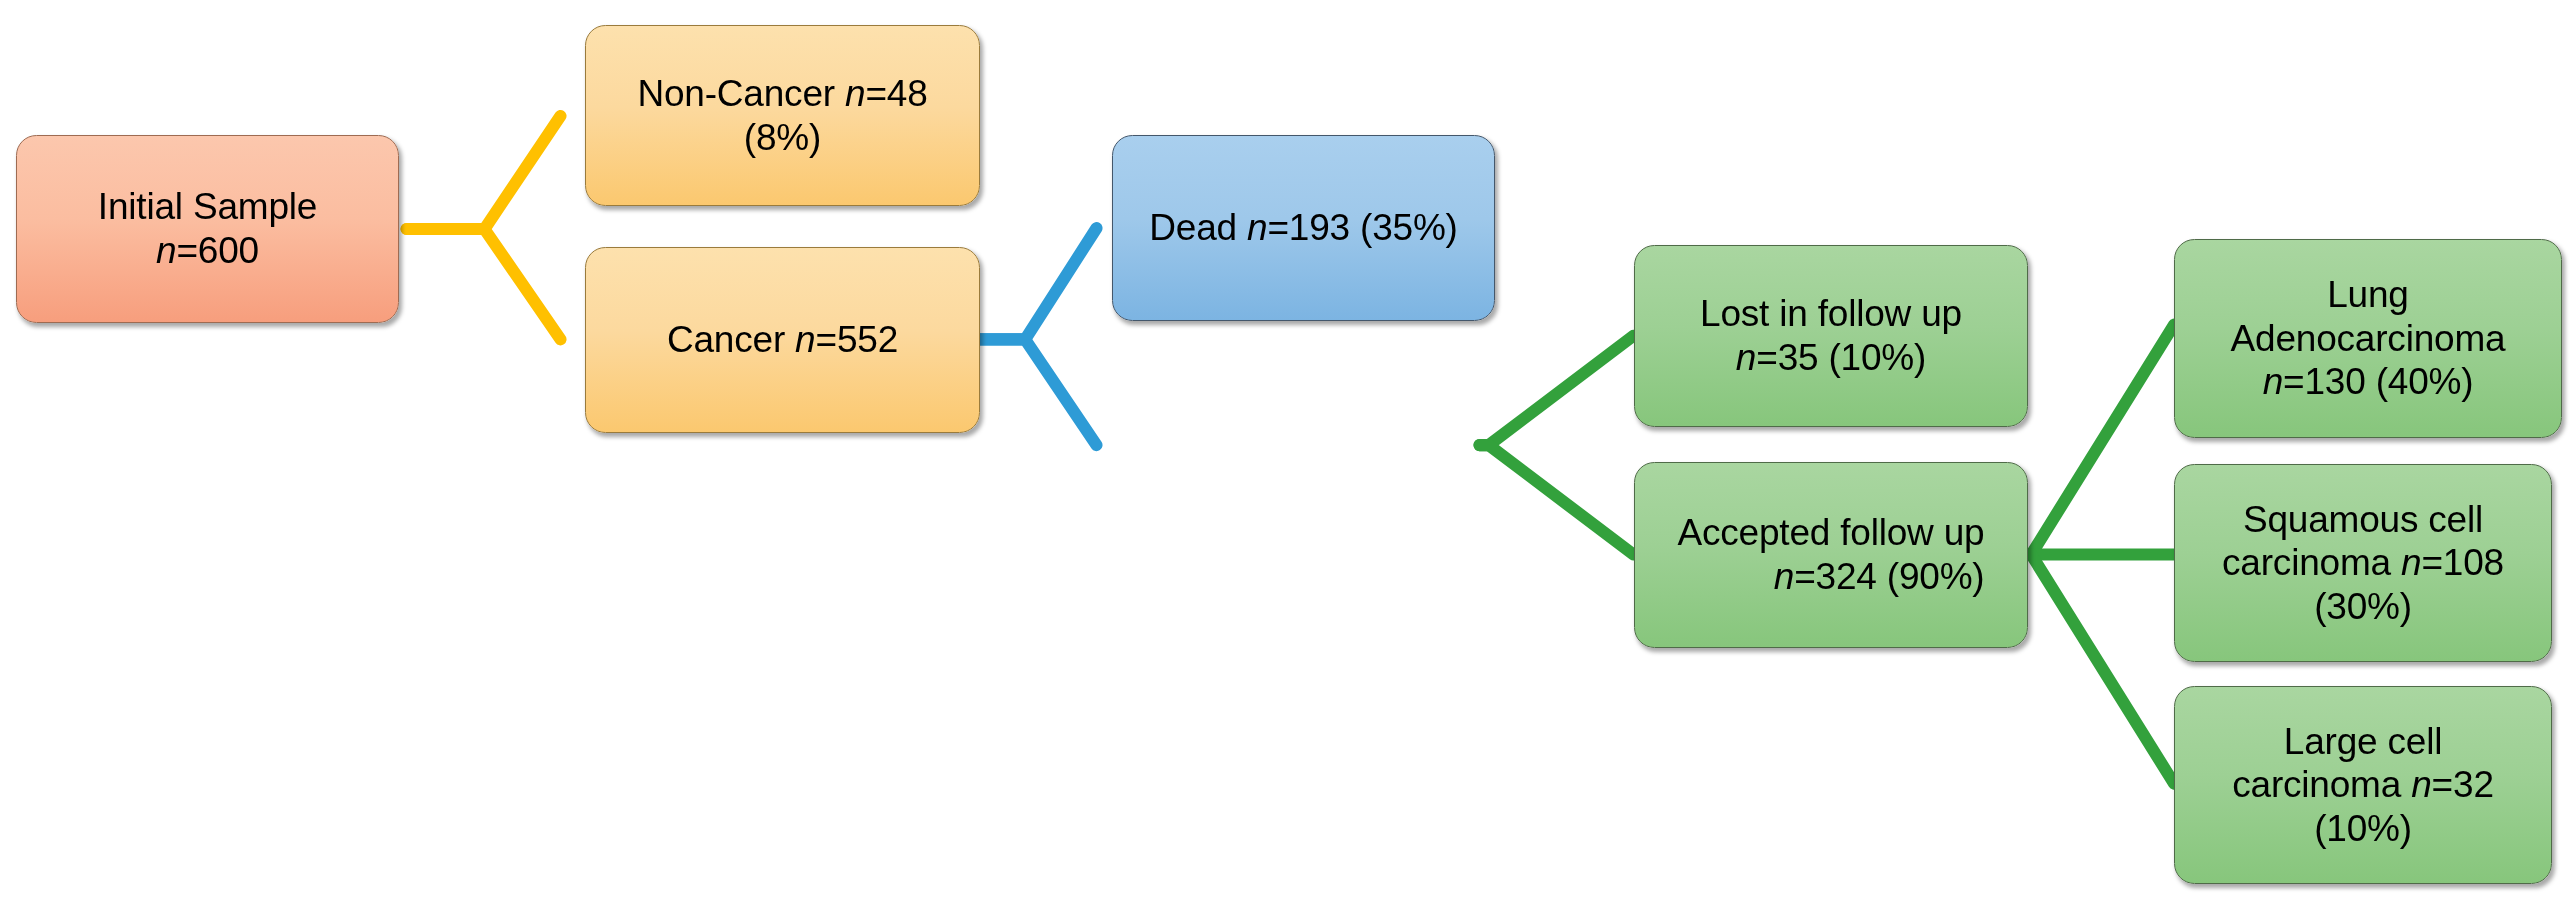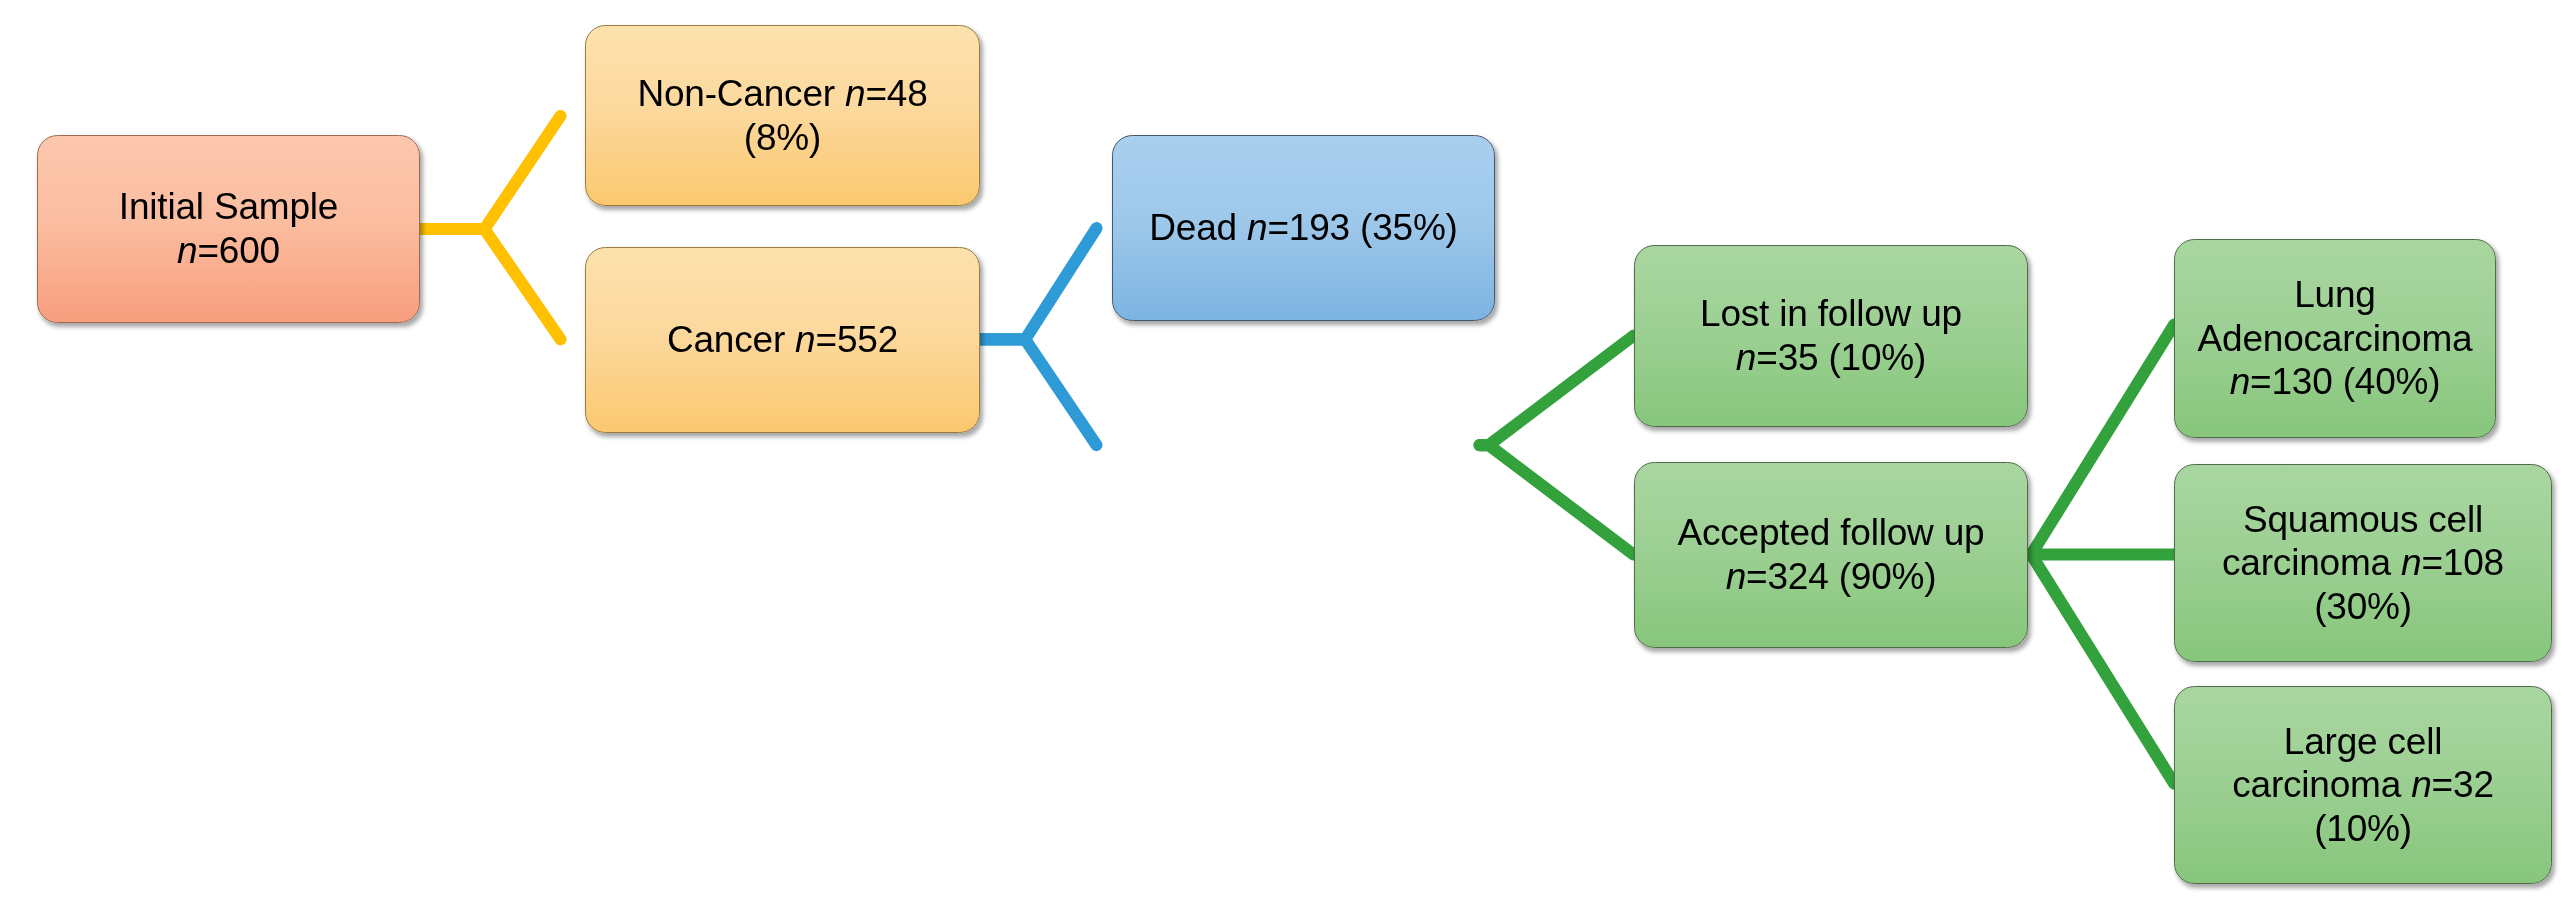--- a/index.html
+++ b/index.html
@@ -84,21 +84,21 @@
     <polyline points="1030,366 1105,366 1182,480" fill="none" stroke="#2e9bd6" stroke-width="13" stroke-linecap="round" stroke-linejoin="round"></polyline>
 
     <polyline points="1595,480 1605,480 1761,362" fill="none" stroke="#33a13c" stroke-width="13" stroke-linecap="round" stroke-linejoin="round"></polyline>
     <polyline points="1595,480 1605,480 1761,598" fill="none" stroke="#33a13c" stroke-width="13" stroke-linecap="round" stroke-linejoin="round"></polyline>
 
     <polyline points="2186,598 2190,598 2344,350" fill="none" stroke="#33a13c" stroke-width="13" stroke-linecap="round" stroke-linejoin="round"></polyline>
     <polyline points="2186,598 2344,598" fill="none" stroke="#33a13c" stroke-width="13" stroke-linecap="round" stroke-linejoin="round"></polyline>
     <polyline points="2186,598 2190,598 2344,845" fill="none" stroke="#33a13c" stroke-width="13" stroke-linecap="round" stroke-linejoin="round"></polyline>
   </svg>
 
-  <div class="node salmon" style="left:37px; top:135px; width:383px; height:188px; font-size:37px;justify-content:center;">
+  <div class="node salmon" style="left:16px; top:135px; width:383px; height:188px; font-size:37px;justify-content:center;">
     <span class="label">Initial Sample
 <span class="n">n</span>=600</span>
   </div>
 
   <div class="node amber" style="left:560px; top:25px; width:395px; height:181px; font-size:37px;">
     <span class="label">Non-Cancer <span class="n">n</span>=48
 (8%)</span>
   </div>
 
   <div class="node amber" style="left:560px; top:247px; width:395px; height:186px; font-size:37px;justify-content:center;">
@@ -108,26 +108,26 @@
   <div class="node blue" style="left:1112px; top:135px; width:383px; height:186px; font-size:37px;">
     <span class="label">Dead <span class="n">n</span>=193 (35%)</span>
   </div>
 
 
   <div class="node green" style="left:1634px; top:245px; width:394px; height:182px; font-size:37px;">
     <span class="label">Lost in follow up
 <span class="n">n</span>=35 (10%)</span>
   </div>
 
-  <div class="node green" style="left:1634px; top:462px; width:394px; height:186px; font-size:37px;">
+  <div class="node green" style="left:1634px; top:462px; width:394px; height:186px; font-size:37px;text-align:right;">
     <span class="label">Accepted follow up
 <span class="n">n</span>=324 (90%)</span>
   </div>
 
-  <div class="node green" style="left:2174px; top:239px; width:322px; height:199px; font-size:37px;">
+  <div class="node green" style="left:2174px; top:239px; width:388px; height:199px; font-size:37px;">
     <span class="label">Lung
 Adenocarcinoma
 <span class="n">n</span>=130 (40%)</span>
   </div>
 
   <div class="node green" style="left:2174px; top:464px; width:378px; height:198px; font-size:37px;">
     <span class="label">Squamous cell
 carcinoma <span class="n">n</span>=108
 (30%)</span>
   </div>

